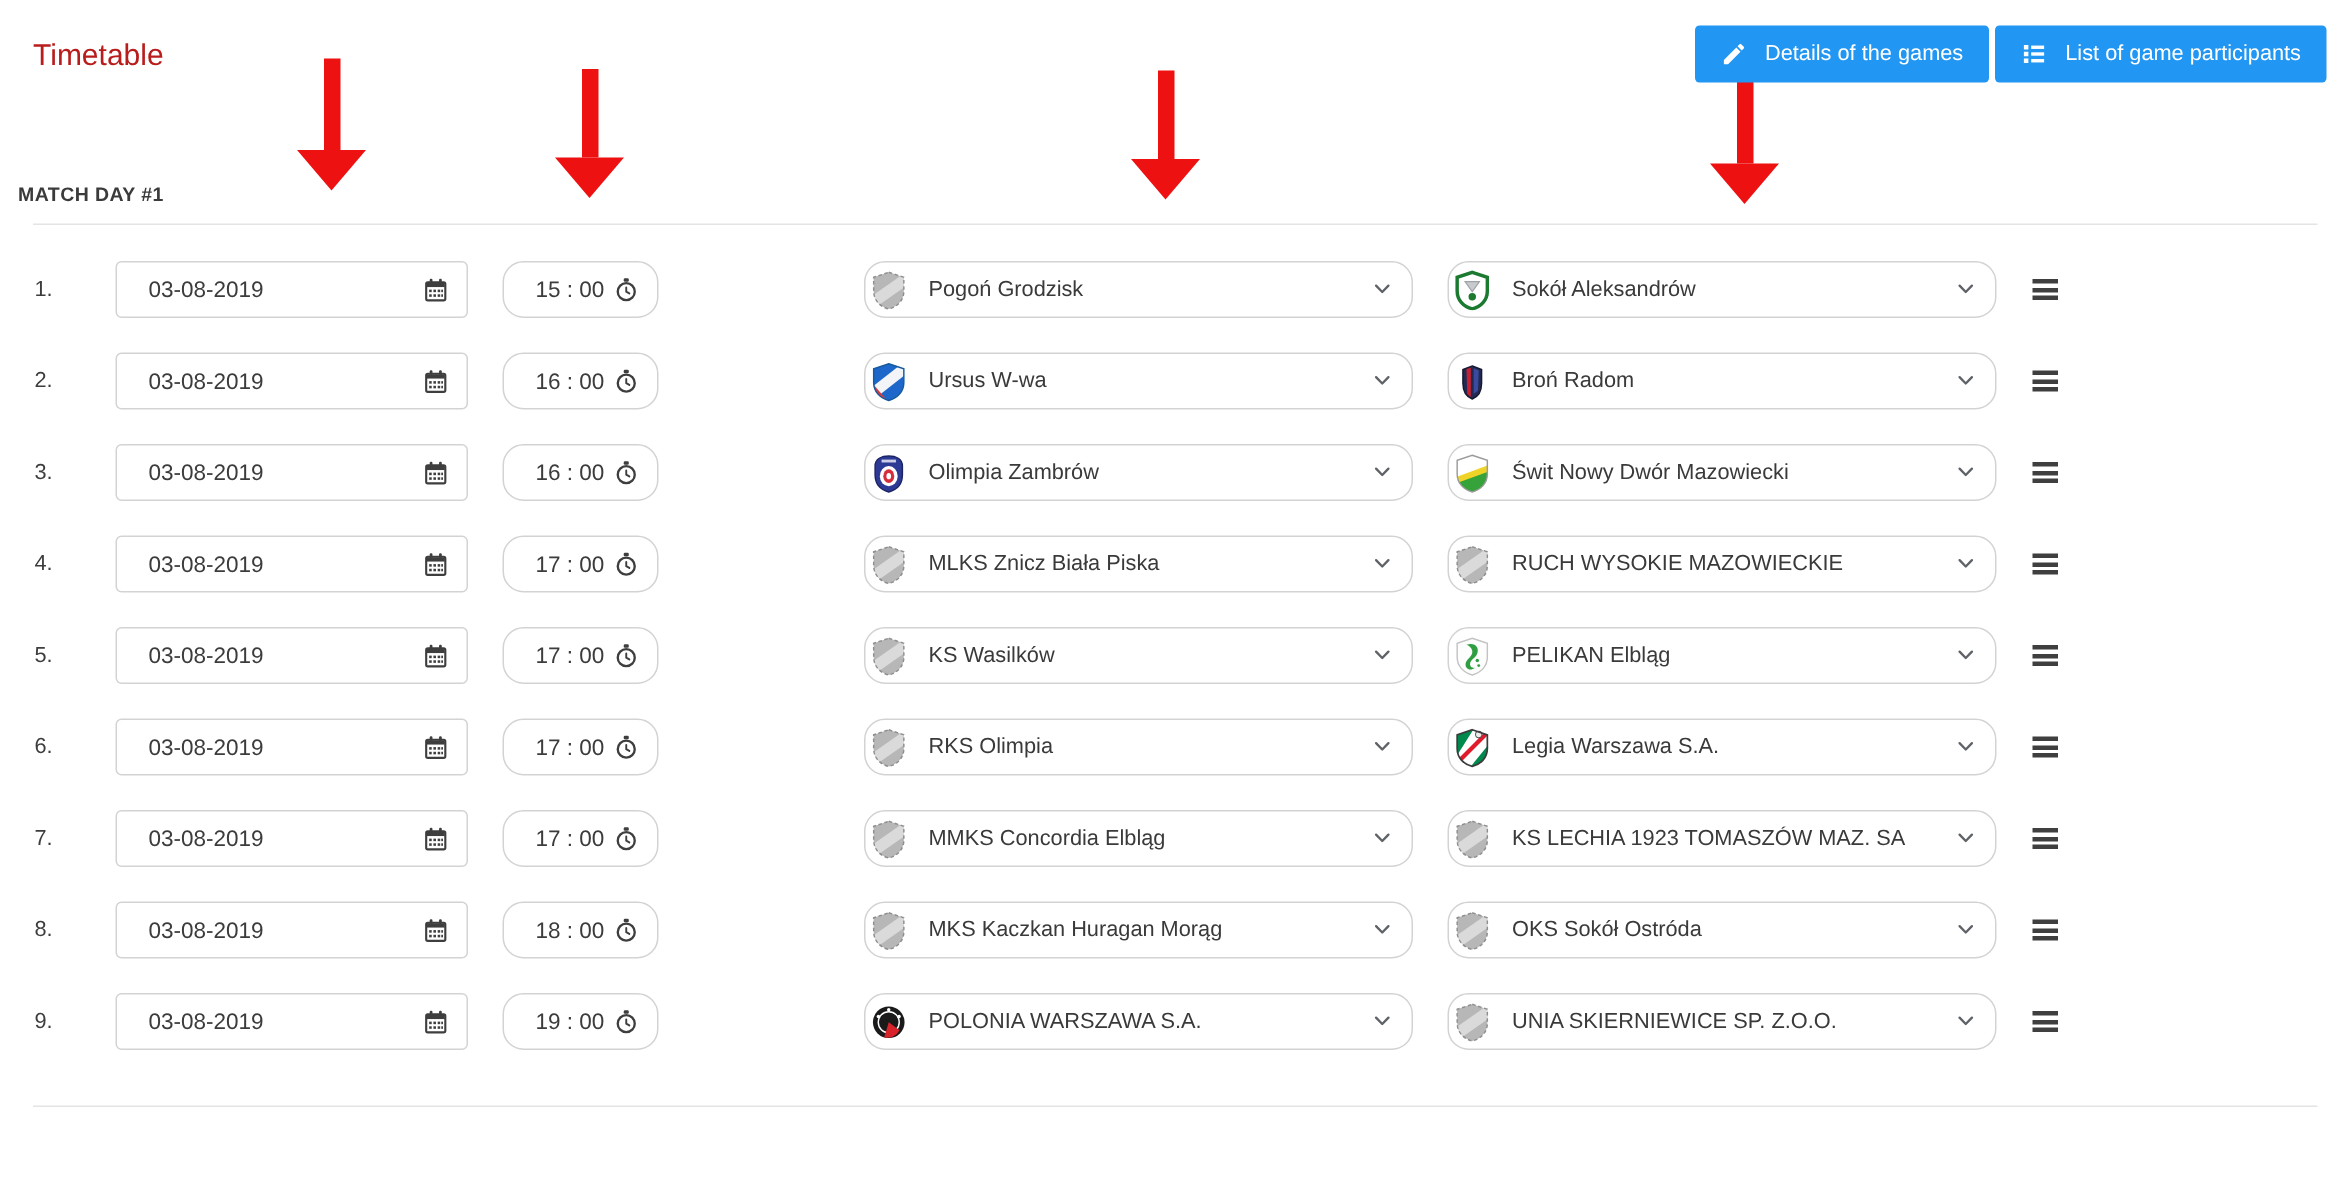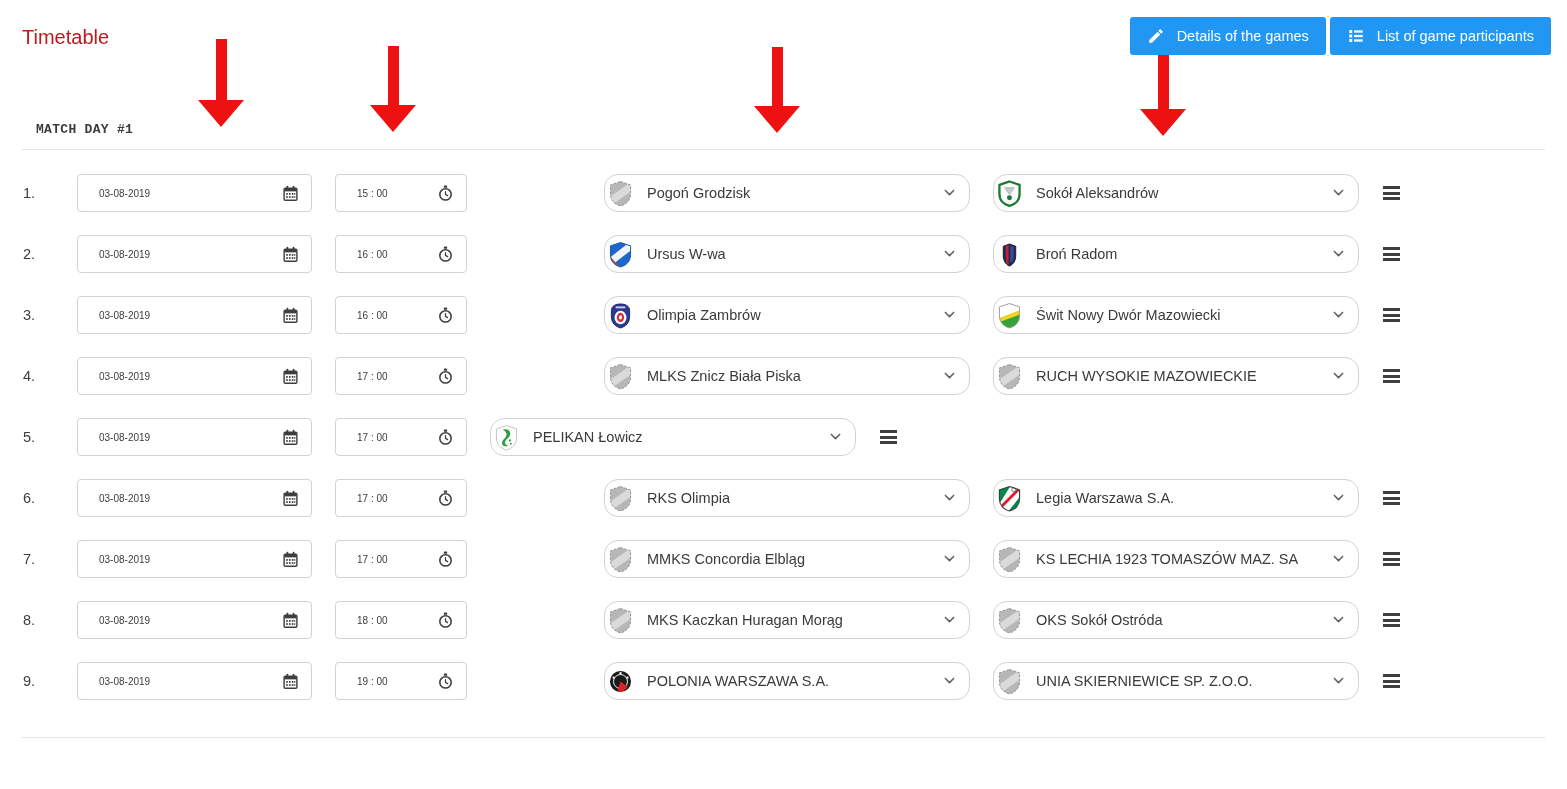--- a/index.html
+++ b/index.html
@@ -40,37 +40,37 @@
     border-top: 27px solid #ee1111;
   }
   .arrow-1 { left: 198px; top: 39px; }  .arrow-1 .shaft { height: 61px; }
   .arrow-2 { left: 370px; top: 46px; }  .arrow-2 .shaft { height: 59px; }
   .arrow-3 { left: 754px; top: 47px; }  .arrow-3 .shaft { height: 59px; }
   .arrow-4 { left: 1140px; top: 50px; } .arrow-4 .shaft { height: 59px; }
 
   
   .main { padding-top: 122px; }
   .section-header {
-    margin: 0 36px; font-size: 13px; font-weight: 700;
-    color: #3b3b3b; letter-spacing: .3px; line-height: 15px; font-family: Liberation Mono, monospace;
+    margin: 0 12px; font-size: 13px; font-weight: 700;
+    color: #3b3b3b; letter-spacing: .3px; line-height: 15px;
   }
   .section-divider { margin: 12px 22px 0 22px; border-bottom: 1px solid #e4e4e4; height: 0; }
   .section-rows { padding-top: 24px; }
   .section + .section { margin-top: 37px; }
 
   
   .match-row { display: flex; align-items: center; height: 38px; margin: 0 0 23px 23px; }
   .row-num { width: 54px; font-size: 14.5px; color: #3d3d3d; }
   .input-box {
     display: flex; align-items: center; height: 38px;
     border: 1px solid #d3d3d3; border-radius: 4px; background: #fff;
   }
   .date-box { width: 235px; }
-  .time-box { width: 132px; margin-left: 23px; }
-  .input-text { flex: 1; padding-left: 21px; font-size: 10px; color: #3c3c3c; }
+  .time-box { width: 104px; margin-left: 23px; border-radius: 14px; }
+  .input-text { flex: 1; padding-left: 21px; font-size: 15px; color: #3c3c3c; }
   .box-icon { margin-right: 12px; width: 17px; height: 17px; flex: none; cursor: pointer; }
 
   .select-box {
     display: flex; align-items: center; height: 38px;
     border: 1px solid #d3d3d3; border-radius: 14px; background: #fff;
     padding-left: 4px; cursor: pointer;
   }
   .home-select { width: 366px; margin-left: 137px; }
   .away-select { width: 366px; margin-left: 23px; }
   .crest { width: 23px; height: 27px; flex: none; }
@@ -439,26 +439,35 @@
               </svg>
     </div>
 
     <div class="input-box time-box">
       <span class="input-text">17 : 00</span>
       <svg class="box-icon">
                 <use href="#icon-clock"></use>
               </svg>
     </div>
 
+    <div class="select-box home-select">
+      <svg class="crest">
+                <use href="#crest-generic"></use>
+              </svg>
+      <span class="team-name">KS Wasilków</span>
+      <svg class="chevron">
+                <use href="#icon-chevron-down"></use>
+              </svg>
+    </div>
 
     <div class="select-box away-select">
       <svg class="crest">
                 <use href="#crest-pelikan-lowicz"></use>
               </svg>
-      <span class="team-name">PELIKAN Łowicz</span>
+      <span class="team-name">PELIKAN Elbląg</span>
       <svg class="chevron">
                 <use href="#icon-chevron-down"></use>
               </svg>
     </div>
 
     <div class="drag-handle">
       <div class="bar"></div>
               <div class="bar"></div>
               <div class="bar"></div>
     </div>

